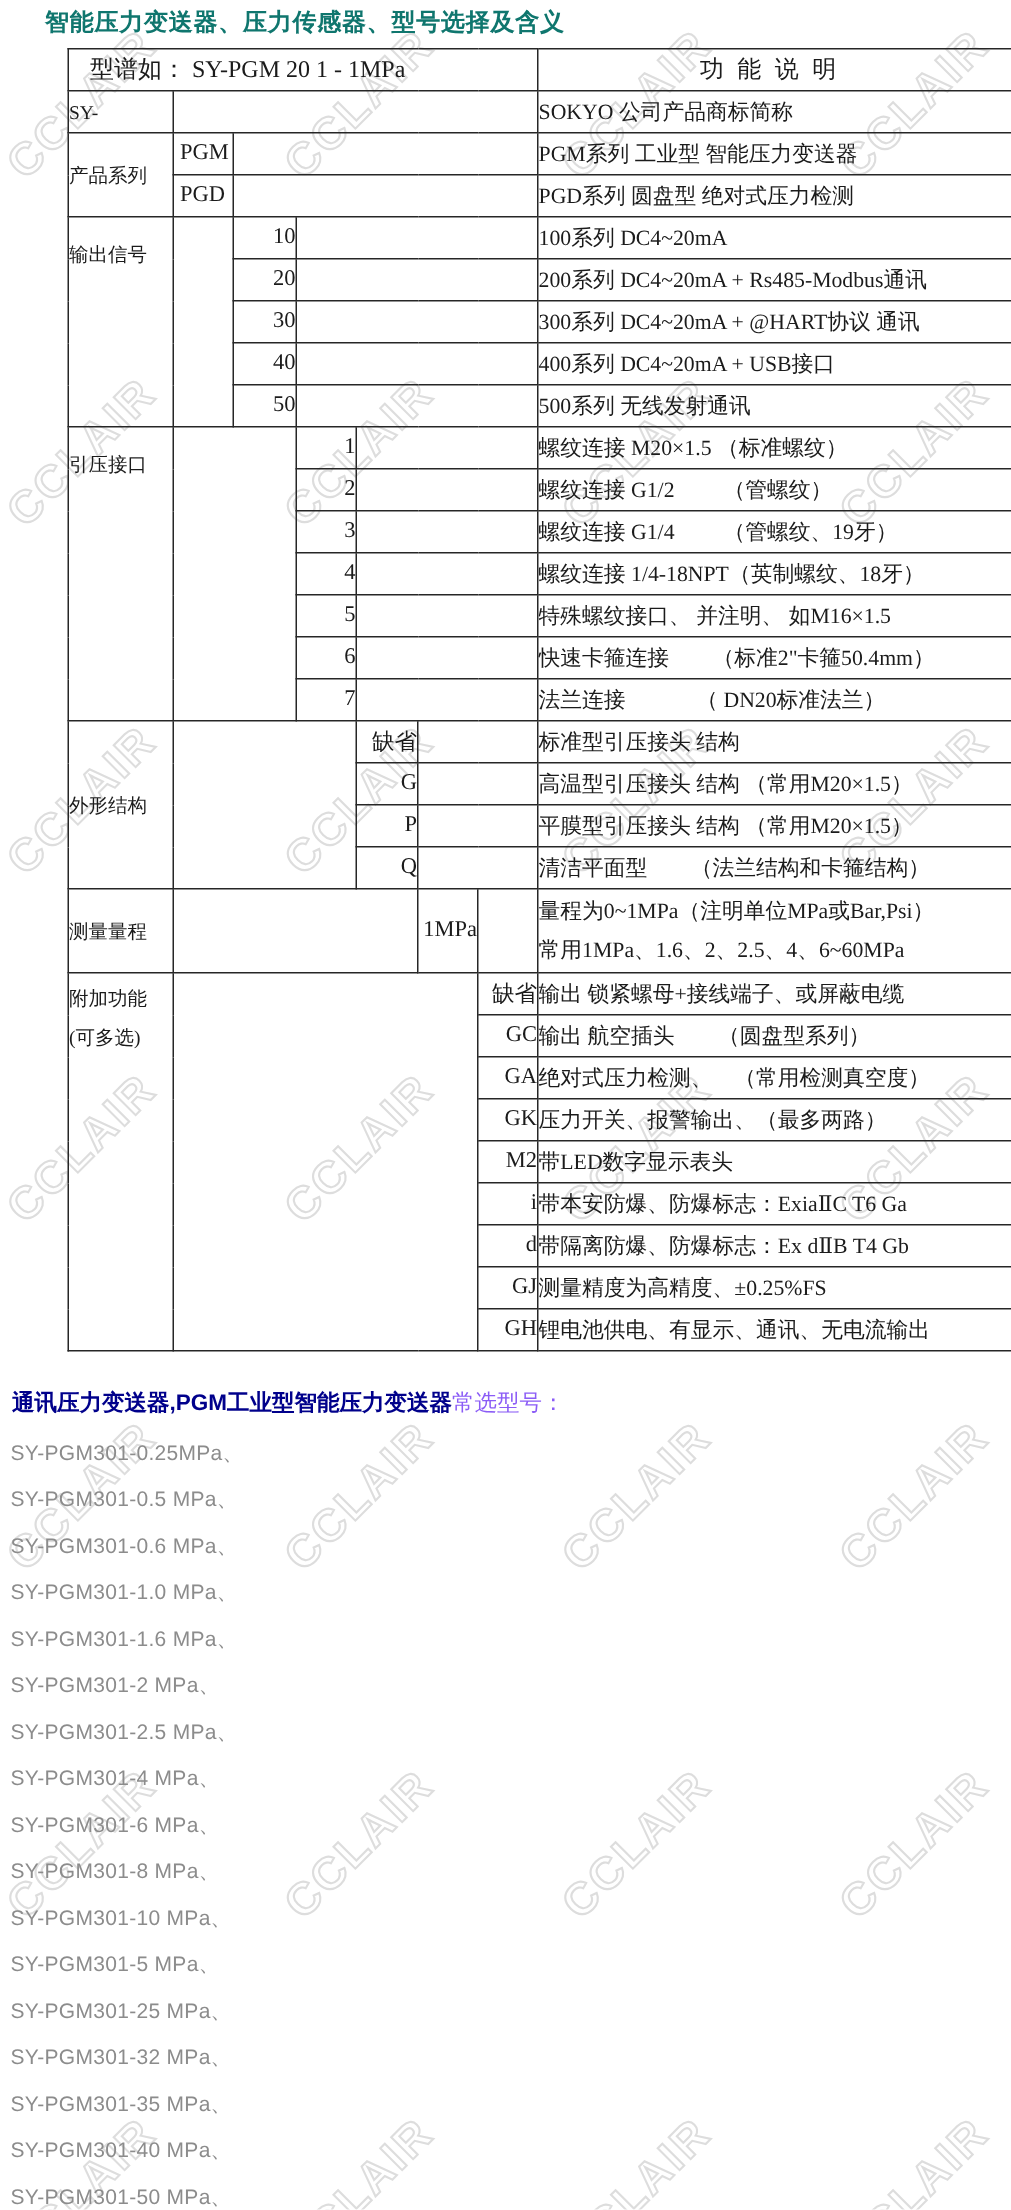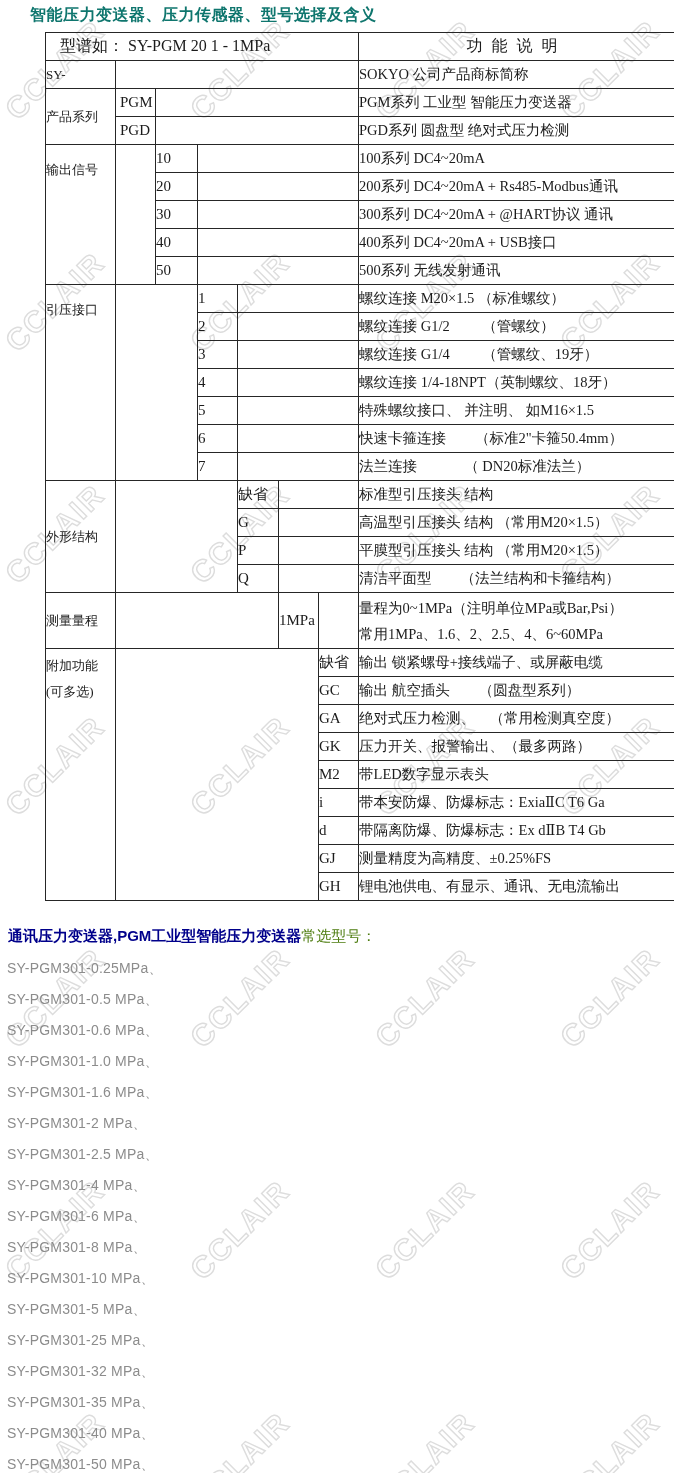--- a/index.html
+++ b/index.html
@@ -24,28 +24,28 @@
   table.spec{
     border-collapse:collapse;table-layout:fixed;width:629px;margin-left:45px;
     font-family:"Liberation Serif","DejaVu Serif",serif;color:#1b1b1b;
   }
   .spec th,.spec td{border:1px solid #262626;padding:0;height:27px;font-weight:normal;background:transparent;}
   .spec .hdr-example{text-align:left;padding-left:14px;font-size:16px;}
   .spec .hdr-function{text-align:center;letter-spacing:9px;font-size:16px;}
   .label-cell{padding-left:7px;font-size:13px;text-align:left;white-space:pre-line;vertical-align:middle;}
   .label-cell.vtop{vertical-align:top;padding-top:16px;}
   .label-cell.vtop2{vertical-align:top;padding-top:4px;line-height:26px;}
-  .code-cell{text-align:left;font-size:15px;}
+  .code-cell{text-align:right;font-size:15px;}
   .code-cell.code-left{text-align:left;padding-left:4px;}
   .desc-cell{text-align:left;padding-left:7px;font-size:14.5px;white-space:nowrap;overflow:hidden;}
   tr.tall td{height:55px;}
   tr.tall .desc-cell{line-height:26px;}
   .models-heading{margin:26px 0 0 8px;font-size:15px;line-height:18px;}
   .models-heading .bold-part{color:#00008b;font-weight:bold;}
-  .models-heading .suffix-part{color:#4d7c0f;}
+  .models-heading .suffix-part{color:#8b5cf6;}
   #model-list{margin:8px 0 0 7px;}
   #model-list p{margin:0;line-height:31px;font-size:14px;color:#8c8c8c;letter-spacing:0.2px;}
 </style>
 </head>
 <body>
 
 <div id="watermarks">
     <div class="wm" style="left: 55px; top: 70px;">CCLAIR</div>
     <div class="wm" style="left: 240px; top: 70px;">CCLAIR</div>
     <div class="wm" style="left: 425px; top: 70px;">CCLAIR</div>

